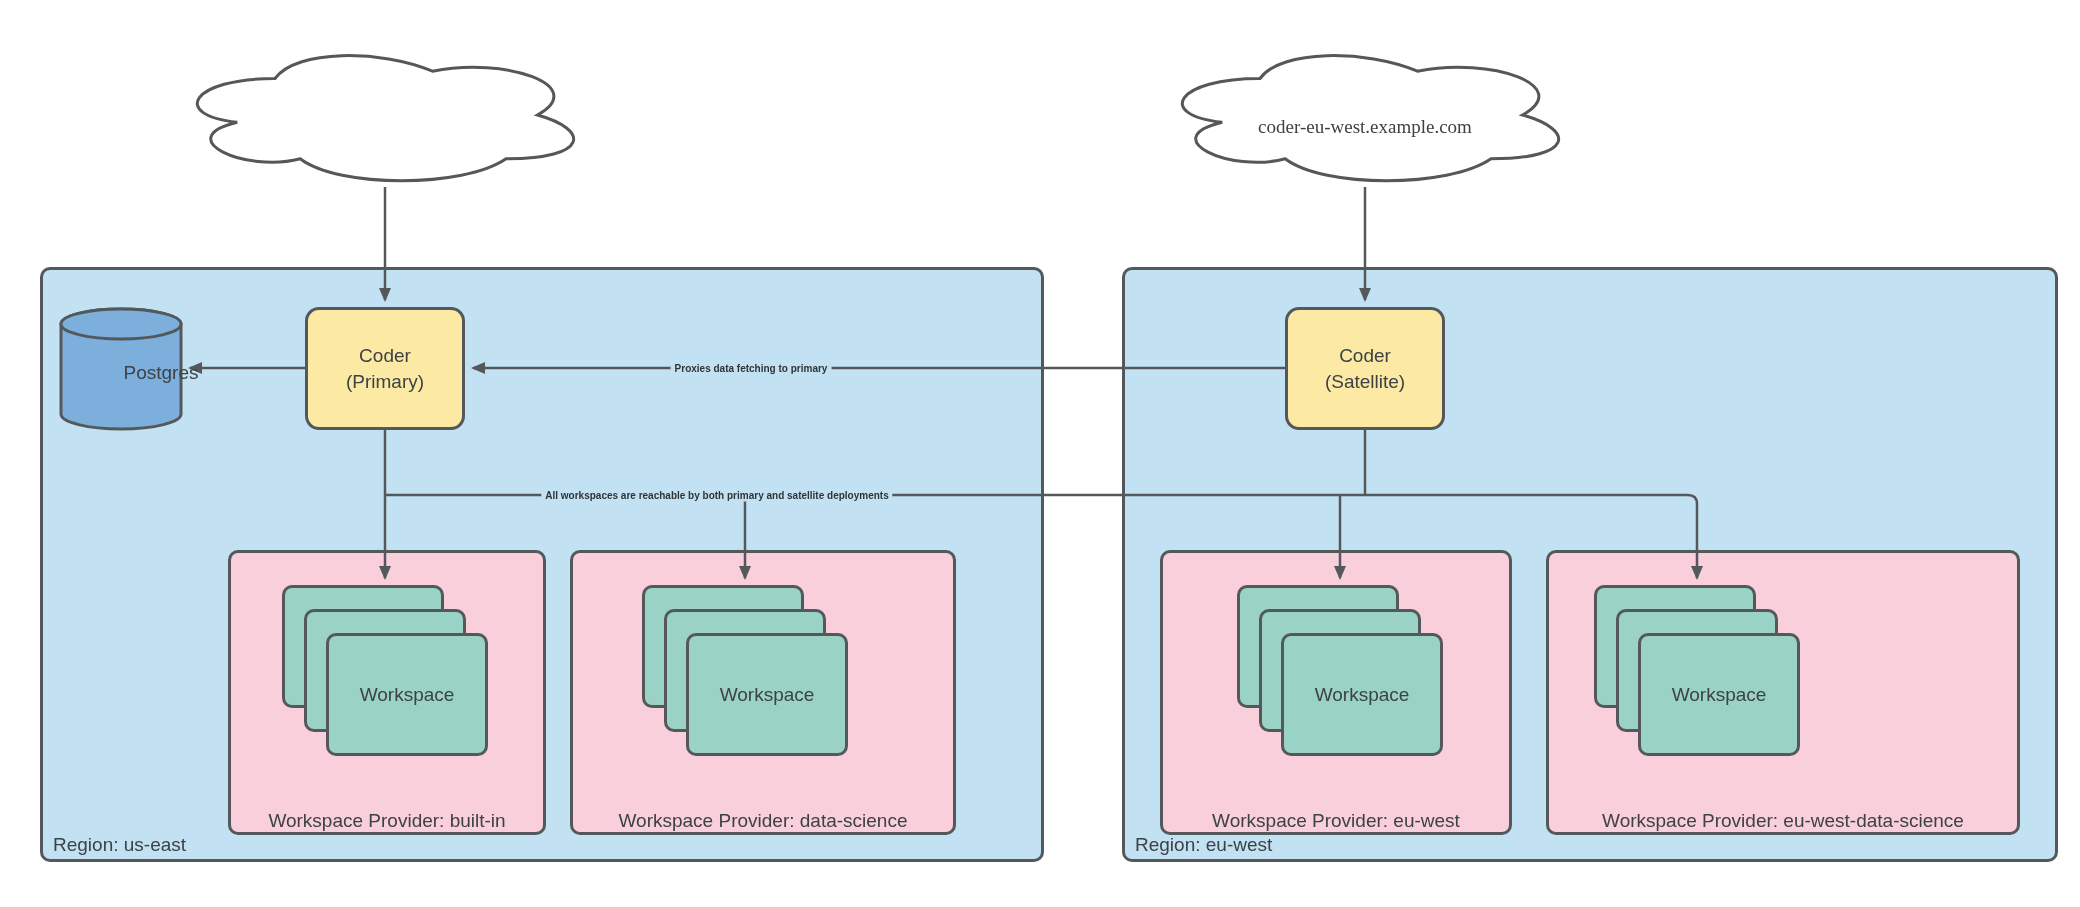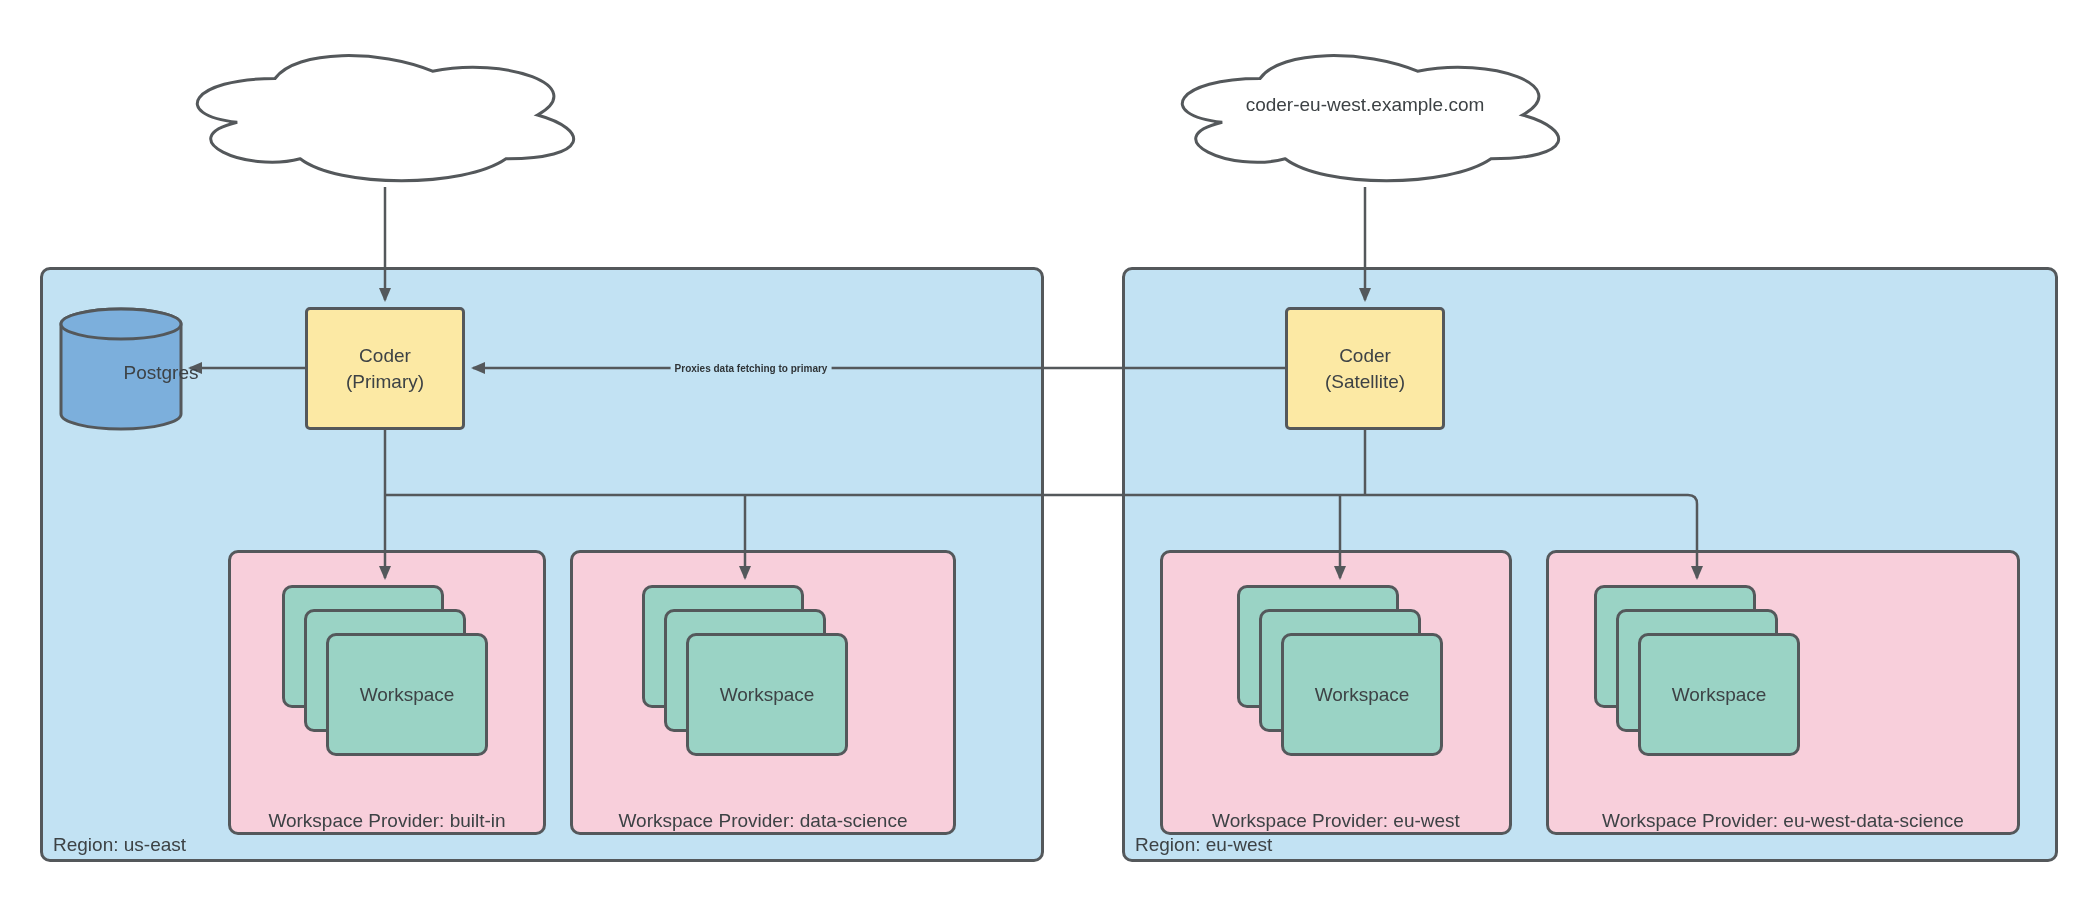--- a/index.html
+++ b/index.html
@@ -39,21 +39,21 @@
     text-align: center;
     font-size: 19px;
     white-space: nowrap;
   }
   .coder {
     position: absolute;
     width: 160px;
     height: 123px;
     background: #fce9a4;
     border: 3px solid #54585b;
-    border-radius: 5px;
+    border-radius: 14px;
     box-sizing: border-box;
     display: flex;
     align-items: center;
     justify-content: center;
     text-align: center;
     font-size: 19px;
     line-height: 1.32;
     white-space: pre-line;
   }
   .stack { position: absolute; width: 206px; height: 171px; border-radius: 11px; }
@@ -192,18 +192,19 @@
     <path d="M1365 187 L1365 300" stroke="#54585b" stroke-width="2.5" fill="none" marker-end="url(#arr)"></path>
     <path d="M305 368 L190 368" stroke="#54585b" stroke-width="2.5" fill="none" marker-end="url(#arr)"></path>
     <path d="M1285 368 L473 368" stroke="#54585b" stroke-width="2.5" fill="none" marker-end="url(#arr)"></path>
     <path d="M385 430 L385 578" stroke="#54585b" stroke-width="2.5" fill="none" marker-end="url(#arr)"></path>
     <path d="M385 495 H1688 Q1697 495 1697 504 L1697 578" stroke="#54585b" stroke-width="2.5" fill="none" marker-end="url(#arr)"></path>
     <path d="M745 495 L745 578" stroke="#54585b" stroke-width="2.5" fill="none" marker-end="url(#arr)"></path>
     <path d="M1340 495 L1340 578" stroke="#54585b" stroke-width="2.5" fill="none" marker-end="url(#arr)"></path>
     <path d="M1365 430 L1365 495" stroke="#54585b" stroke-width="2.5" fill="none"></path>
   </svg>
 
-  <div class="cloud-label" style="left:1155px; top:32px; width:420px; height:146px;">coder-eu-west.example.com</div>
+  <div class="cloud-label" style="left:1155px; top:54px; width:420px; height:146px;font-family:Liberation Serif, serif;">coder-eu-west.example.com</div>
   <div class="pg-label">Postgres</div>
 
   <div class="overlay-label edge-label" style="left:751px; top:368px;">Proxies data fetching to primary</div>
+  <div class="overlay-label edge-label" style="left:717px; top:495px;">All workspaces are reachable by both primary and satellite deployments</div>
 
 </div>
 
 </body></html>

